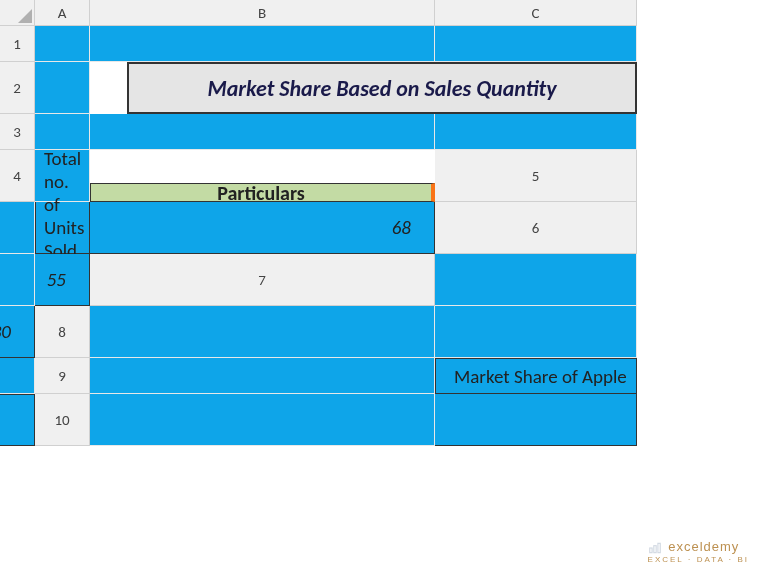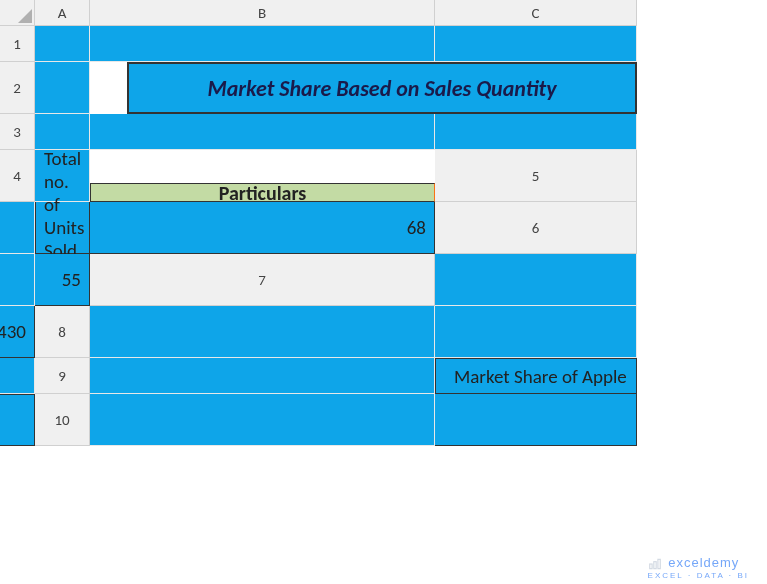--- a/index.html
+++ b/index.html
@@ -53,75 +53,76 @@
       border-bottom: 1px solid #e8e8e8;
       display: flex;
       align-items: center;
       padding: 0 6px;
       font-size: 19px;
       color: #222;
       background: #0ea5e9;
     }
     .title-cell {
       grid-column: 3 / 5;
-      background: #0ea5e9;
+      background: #e5e5e5;
       border: 2px solid #333;
       font-weight: bold;
       font-style: italic;
       font-size: 22px;
       color: #1a1a4a;
       justify-content: center;
       padding: 8px 4px;
       margin-left: 37px;
     }
     .table-header {
       background: #c3dba4;
       font-weight: bold;
       justify-content: center;
       border: 1px solid #333;
       font-size: 20px;
     }
     .table-header-left {
-      border-right: 1px solid #f97316;
+      border-right: 4px solid #f97316;
       margin-top: 33px;
     }
     .table-cell-b {
       border-left: 1px solid #333;
       border-right: 1px solid #333;
       border-bottom: 1px solid #333;
       padding-left: 8px;
     }
     .table-cell-c {
       border-right: 1px solid #333;
       border-bottom: 1px solid #333;
       justify-content: flex-end;
-      padding-right: 8px;
+      padding-right: 23px;
+      font-style: italic;
     }
     .share-cell-b {
       border-left: 1px solid #333;
       border-right: 1px solid #333;
       border-bottom: 1px solid #333;
       padding-left: 18px;
     }
     .share-cell-b-first {
       border-top: 1px solid #333;
     }
     .share-cell-c {
       border-right: 1px solid #333;
       border-bottom: 1px solid #333;
     }
     .share-cell-c-first {
       border-top: 1px solid #333;
     }
     .watermark {
       position: absolute;
       right: 18px;
-      bottom: 4px;
+      bottom: 20px;
       font-size: 13px;
-      color: #3b82f6;
+      color: #a16207;
       opacity: 0.7;
       font-family: Arial, sans-serif;
       letter-spacing: 1px;
     }
     .watermark-sub {
       font-size: 8px;
       letter-spacing: 2px;
       text-align: right;
     }
     .watermark svg {

